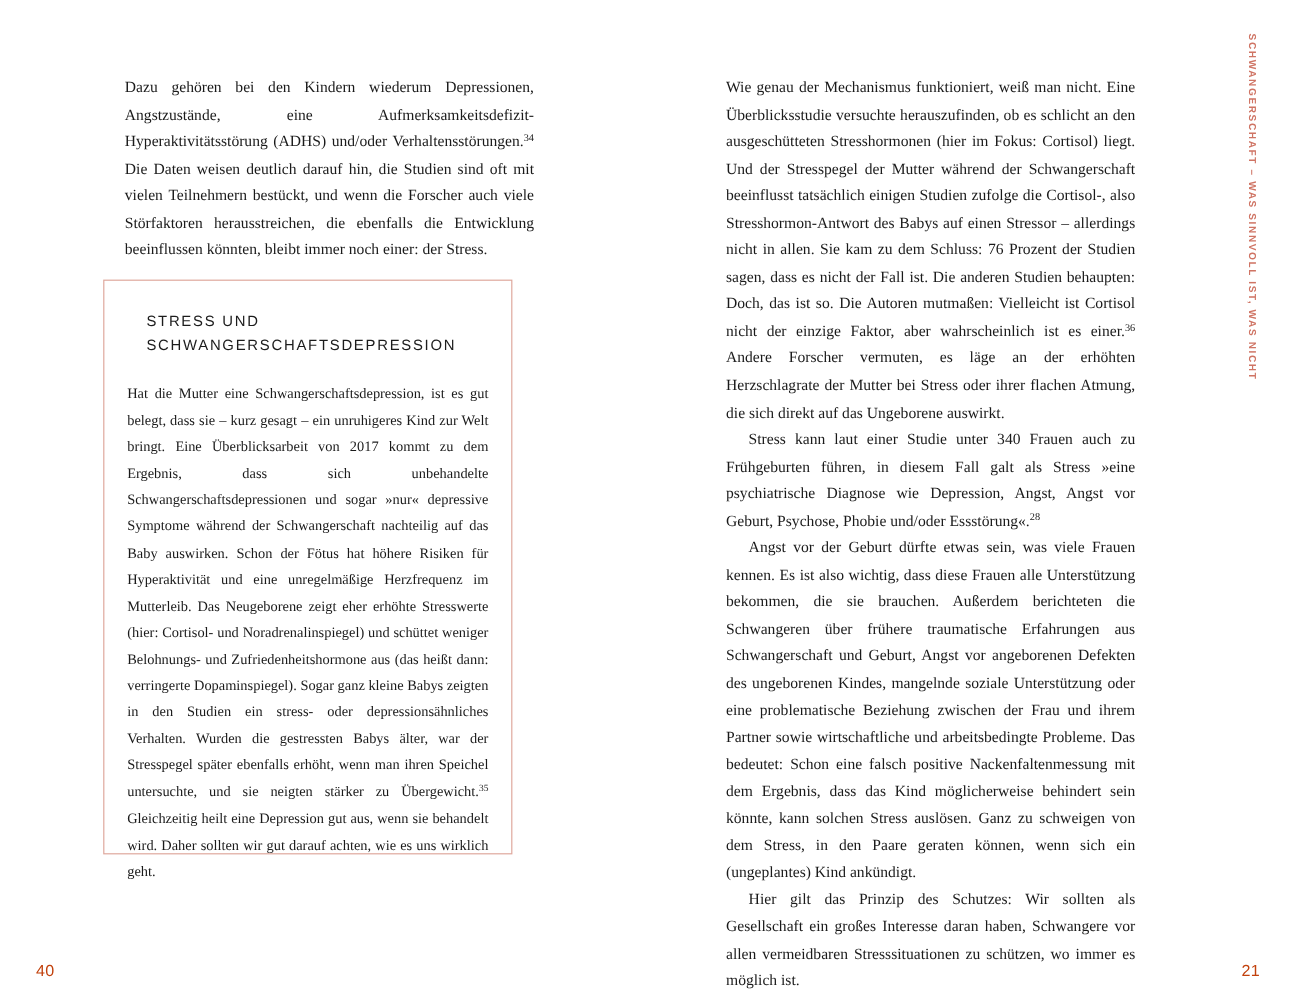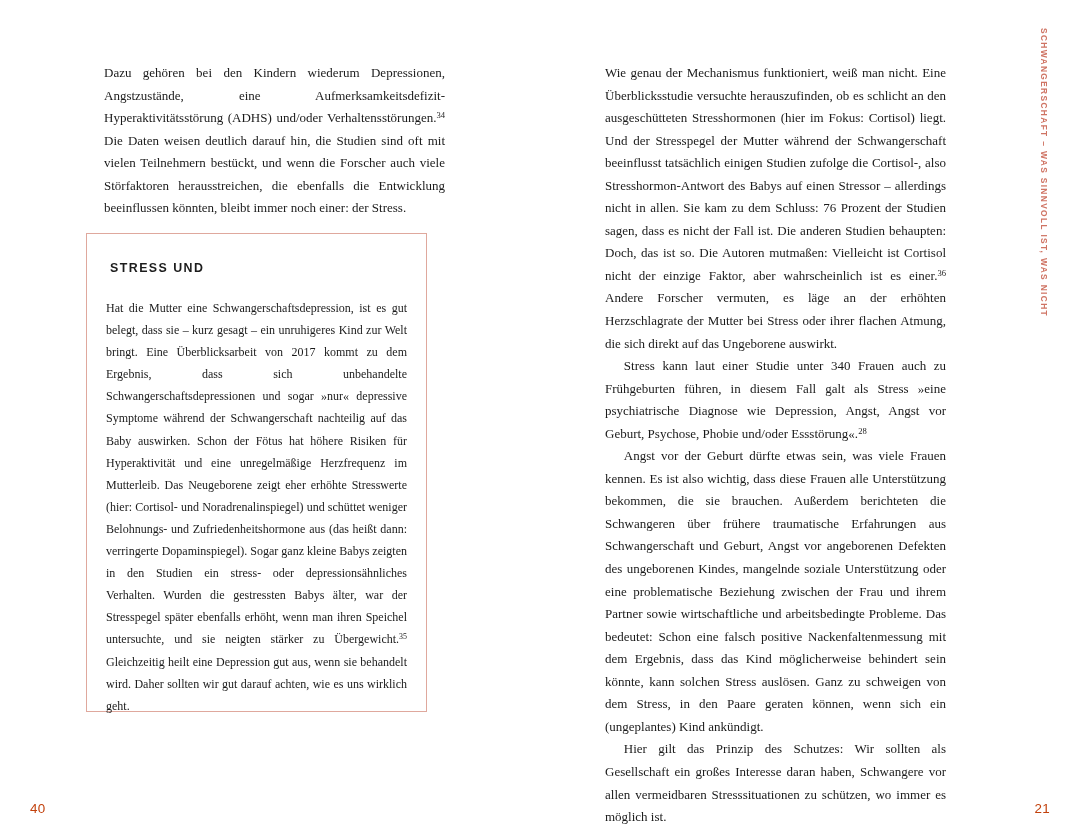--- a/index.html
+++ b/index.html
@@ -84,25 +84,25 @@
     width: 341px;
     height: 479px;
     box-sizing: border-box;
     border: 1.2px solid #dfa89d;
     background: #ffffff;
     padding: 24px 19px 0 19px;
   }
   .box-heading {
     font-family: "Liberation Sans", "DejaVu Sans", sans-serif;
     font-size: 12.4px;
-    font-weight: 700;
+    font-weight: 400;
     letter-spacing: 1.45px;
     line-height: 20px;
     color: #1c1c1c;
-    margin: 0 0 19px 4px;
+    margin: 0 0 19px 16px;
   }
   .box-body {
     font-size: 12px;
     line-height: 22.1px;
     text-align: justify;
     text-justify: inter-word;
     margin: 0;
   }
 
   
@@ -127,20 +127,21 @@
     <span class="running-head-text">SCHWANGERSCHAFT – WAS SINNVOLL IST, WAS NICHT</span>
   </div>
 
   <div class="col col-left">
     <p class="body-para">Dazu gehören bei den Kindern wiederum Depressionen, Angstzustände, eine Aufmerksamkeitsdefizit-Hyperaktivitätsstörung (ADHS) und/oder Verhaltensstörungen.<sup>34</sup> Die Daten weisen deutlich darauf hin, die Studien sind oft mit vielen Teilnehmern bestückt, und wenn die Forscher auch viele Störfaktoren herausstreichen, die ebenfalls die Entwicklung beeinflussen könnten, bleibt immer noch einer: der Stress.</p>
   </div>
 
   <div class="box">
     <h2 class="box-heading">
       <span>STRESS UND</span><br>
+      <span>SCHWANGERSCHAFTSDEPRESSION</span>
     </h2>
     <p class="box-body">Hat die Mutter eine Schwangerschaftsdepression, ist es gut belegt, dass sie – kurz gesagt – ein unruhigeres Kind zur Welt bringt. Eine Überblicksarbeit von 2017 kommt zu dem Ergebnis, dass sich unbehandelte Schwangerschaftsdepressionen und sogar »nur« depressive Symptome während der Schwangerschaft nachteilig auf das Baby auswirken. Schon der Fötus hat höhere Risiken für Hyperaktivität und eine unregelmäßige Herzfrequenz im Mutterleib. Das Neugeborene zeigt eher erhöhte Stresswerte (hier: Cortisol- und Noradrenalinspiegel) und schüttet weniger Belohnungs- und Zufriedenheitshormone aus (das heißt dann: verringerte Dopaminspiegel). Sogar ganz kleine Babys zeigten in den Studien ein stress- oder depressionsähnliches Verhalten. Wurden die gestressten Babys älter, war der Stresspegel später ebenfalls erhöht, wenn man ihren Speichel untersuchte, und sie neigten stärker zu Übergewicht.<sup>35</sup> Gleichzeitig heilt eine Depression gut aus, wenn sie behandelt wird. Daher sollten wir gut darauf achten, wie es uns wirklich geht.</p>
   </div>
 
   <div class="col col-right">
     <p class="body-para">Wie genau der Mechanismus funktioniert, weiß man nicht. Eine Überblicksstudie versuchte herauszufinden, ob es schlicht an den ausgeschütteten Stresshormonen (hier im Fokus: Cortisol) liegt. Und der Stresspegel der Mutter während der Schwangerschaft beeinflusst tatsächlich einigen Studien zufolge die Cortisol-, also Stresshormon-Antwort des Babys auf einen Stressor – allerdings nicht in allen. Sie kam zu dem Schluss: 76 Prozent der Studien sagen, dass es nicht der Fall ist. Die anderen Studien behaupten: Doch, das ist so. Die Autoren mutmaßen: Vielleicht ist Cortisol nicht der einzige Faktor, aber wahrscheinlich ist es einer.<sup>36</sup> Andere Forscher vermuten, es läge an der erhöhten Herzschlagrate der Mutter bei Stress oder ihrer flachen Atmung, die sich direkt auf das Ungeborene auswirkt.</p>
     <p class="body-para indent">Stress kann laut einer Studie unter 340 Frauen auch zu Frühgeburten führen, in diesem Fall galt als Stress »eine psychiatrische Diagnose wie Depression, Angst, Angst vor Geburt, Psychose, Phobie und/oder Essstörung«.<sup>28</sup></p>
     <p class="body-para indent">Angst vor der Geburt dürfte etwas sein, was viele Frauen kennen. Es ist also wichtig, dass diese Frauen alle Unterstützung bekommen, die sie brauchen. Außerdem berichteten die Schwangeren über frühere traumatische Erfahrungen aus Schwangerschaft und Geburt, Angst vor angeborenen Defekten des ungeborenen Kindes, mangelnde soziale Unterstützung oder eine problematische Beziehung zwischen der Frau und ihrem Partner sowie wirtschaftliche und arbeitsbedingte Probleme. Das bedeutet: Schon eine falsch positive Nackenfaltenmessung mit dem Ergebnis, dass das Kind möglicherweise behindert sein könnte, kann solchen Stress auslösen. Ganz zu schweigen von dem Stress, in den Paare geraten können, wenn sich ein (ungeplantes) Kind ankündigt.</p>
     <p class="body-para indent">Hier gilt das Prinzip des Schutzes: Wir sollten als Gesellschaft ein großes Interesse daran haben, Schwangere vor allen vermeidbaren Stresssituationen zu schützen, wo immer es möglich ist.</p>
   </div>

